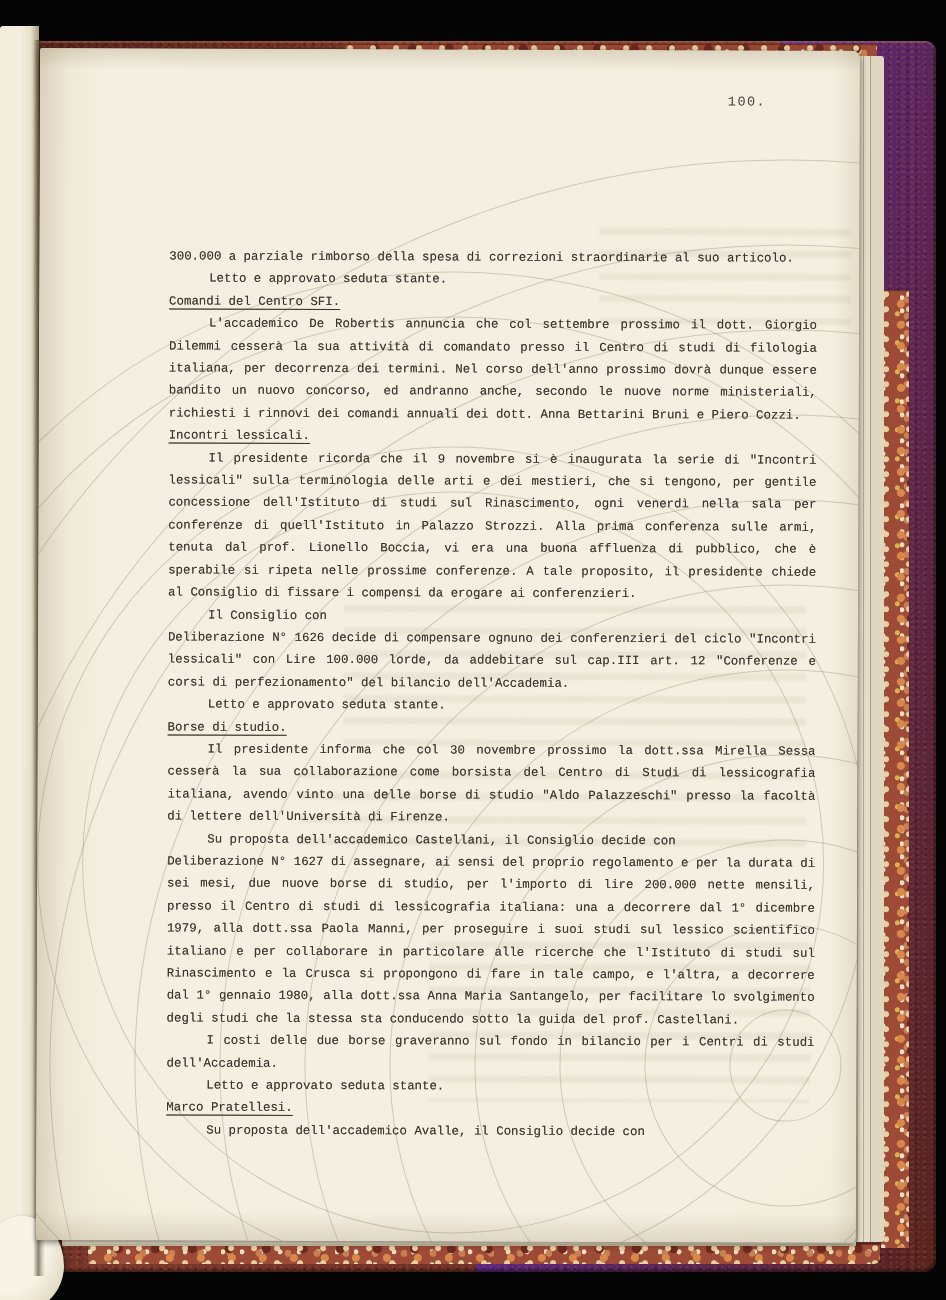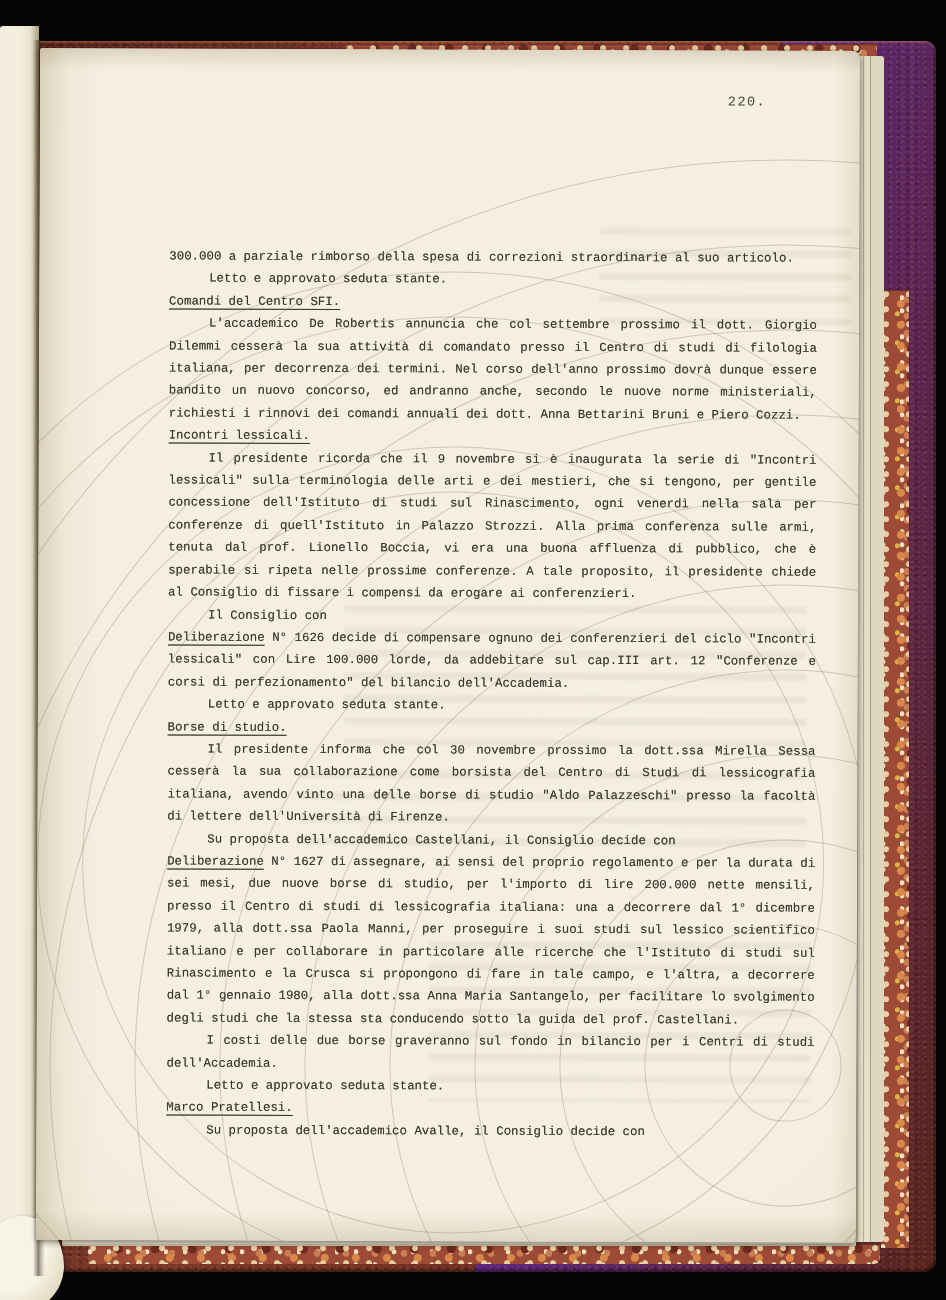--- a/index.html
+++ b/index.html
@@ -113,21 +113,21 @@
     font-size:12.4px;line-height:22.4px;color:#39352e;z-index:4;
     text-shadow:0 0 .5px rgba(57,53,46,.55);
   }
   .text-block p{margin:0;text-align:justify;}
   .text-block p.indent, .text-block p.body{text-indent:40px;}
   .text-block p.heading{
     text-align:left;
     text-decoration:underline;text-underline-offset:3.5px;text-decoration-thickness:1px;
   }
   .text-block p.delib .lead{
-    text-decoration:underline;text-underline-offset:3.5px;text-decoration-thickness:1px;
+    text-underline-offset:3.5px;text-decoration-thickness:1px;
   }
 </style>
 </head>
 <body>
 
 <div class="scene">
 
   <div class="cover"></div>
 
   <div class="marble marble-top"></div>
@@ -141,21 +141,21 @@
   <div class="prev-corner"></div>
   <div class="gutter"></div>
 
   <div class="page">
 
     <div class="bleed" style="left:560px;top:178px;width:252px;height:96px;"></div>
     <div class="bleed" style="left:306px;top:556px;width:462px;height:140px;"></div>
     <div class="bleed" style="left:262px;top:722px;width:506px;height:84px;"></div>
     <div class="bleed" style="left:392px;top:892px;width:382px;height:160px;"></div>
 
-    <div class="page-number">220.</div>
+    <div class="page-number">100.</div>
 
     <div class="text-block">
         <p class="plain">300.000 a parziale rimborso della spesa di correzioni straordinarie al suo articolo.</p>
         <p class="indent">Letto e approvato seduta stante.</p>
         <p class="heading">Comandi del Centro SFI.</p>
         <p class="body">L'accademico De Robertis annuncia che col settembre prossimo il dott. Giorgio Dilemmi cesserà la sua attività di comandato presso il Centro di studi di filologia italiana, per decorrenza dei termini. Nel corso dell'anno prossimo dovrà dunque essere bandito un nuovo concorso, ed andranno anche, secondo le nuove norme ministeriali, richiesti i rinnovi dei comandi annuali dei dott. Anna Bettarini Bruni e Piero Cozzi.</p>
         <p class="heading">Incontri lessicali.</p>
         <p class="body">Il presidente ricorda che il 9 novembre si è inaugurata la serie di "Incontri lessicali" sulla terminologia delle arti e dei mestieri, che si tengono, per gentile concessione dell'Istituto di studi sul Rinascimento, ogni venerdì nella sala per conferenze di quell'Istituto in Palazzo Strozzi. Alla prima conferenza sulle armi, tenuta dal prof. Lionello Boccia, vi era una buona affluenza di pubblico, che è sperabile si ripeta nelle prossime conferenze. A tale proposito, il presidente chiede al Consiglio di fissare i compensi da erogare ai conferenzieri.</p>
         <p class="indent">Il Consiglio con</p>
         <p class="delib"><span class="lead">Deliberazione</span> N° 1626 decide di compensare ognuno dei conferenzieri del ciclo "Incontri lessicali" con Lire 100.000 lorde, da addebitare sul cap.III art. 12 "Conferenze e corsi di perfezionamento" del bilancio dell'Accademia.</p>

